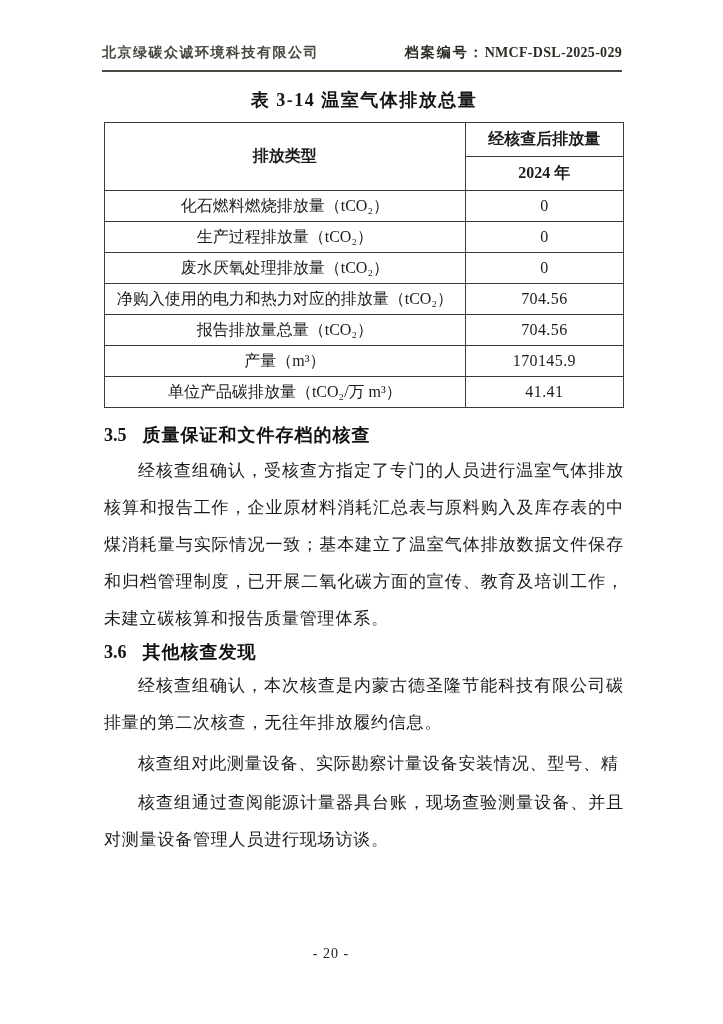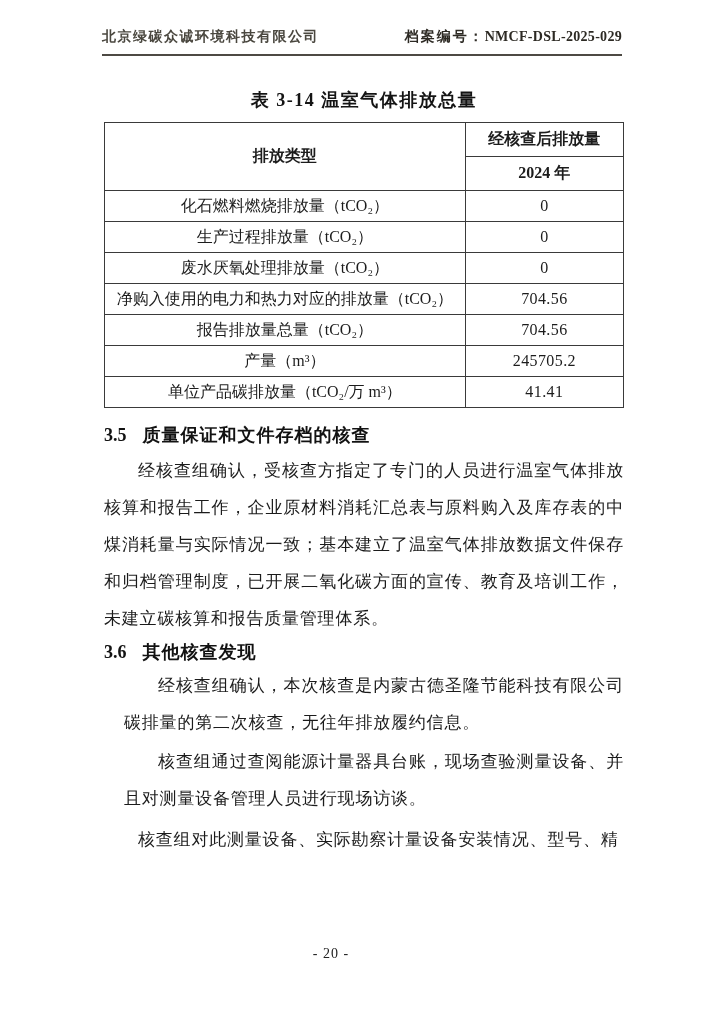--- a/index.html
+++ b/index.html
@@ -3,21 +3,21 @@
 <meta charset="utf-8">
 <style>
   html,body { margin:0; padding:0; background:#ffffff; }
   .page {
     position:relative; width:723px; height:1024px; background:#ffffff;
     font-family:"Liberation Serif","DejaVu Serif",serif; color:#1e1e1e;
     overflow:hidden;
   }
   
   .header {
-    position:absolute; top:28px; left:102px; width:520px;
+    position:absolute; top:44px; left:102px; width:520px;
     display:flex; justify-content:space-between; align-items:center;
     padding-bottom:8px; border-bottom:2px solid #4d4a44;
     font-size:14px;
   }
   .company { letter-spacing:1.5px; color:#4a473f; font-weight:600; }
   .fileno { color:#2d2a24; font-weight:700; letter-spacing:0.3px; }
   .fileno .label { letter-spacing:2px; }
   
   .content { position:absolute; top:84px; left:104px; width:520px; }
   .table-title {
@@ -39,21 +39,21 @@
   }
   .h2 .no { margin-right:16px; letter-spacing:0; }
   .h2.tight { margin-top:2px; }
   .h3 { margin-top:10px; }
   .h3b { margin-top:6px; }
   .para {
     font-size:17px; line-height:37px; letter-spacing:0.8px;
     text-align:justify; text-justify:inter-character;
     text-indent:2em; margin:4px 0 0 0; color:#1b1b1b;
   }
-  .para.tight { margin-top:2px;margin-left:20px; }
+  .para.tight { margin-top:2px; }
   
   .footer {
     position:absolute; top:946px; left:0; width:662px;
     text-align:center; font-size:14px; color:#222; letter-spacing:1px;
   }
 </style>
 </head>
 <body>
 
 <div class="page">
@@ -97,42 +97,42 @@
         <tr class="datarow">
           <td>净购入使用的电力和热力对应的排放量（tCO₂）</td>
           <td class="num">704.56</td>
         </tr>
         <tr class="datarow">
           <td>报告排放量总量（tCO₂）</td>
           <td class="num">704.56</td>
         </tr>
         <tr class="datarow">
           <td>产量（m³）</td>
-          <td class="num">245705.2</td>
+          <td class="num">170145.9</td>
         </tr>
         <tr class="datarow">
           <td>单位产品碳排放量（tCO₂/万 m³）</td>
           <td class="num">41.41</td>
         </tr>
       </tbody>
     </table>
 
     <div class="h2">
       <span class="no">3.5</span><span>质量保证和文件存档的核查</span>
     </div>
     <p class="para">经核查组确认，受核查方指定了专门的人员进行温室气体排放核算和报告工作，企业原材料消耗汇总表与原料购入及库存表的中煤消耗量与实际情况一致；基本建立了温室气体排放数据文件保存和归档管理制度，已开展二氧化碳方面的宣传、教育及培训工作，未建立碳核算和报告质量管理体系。</p>
 
     <div class="h2 tight">
       <span class="no">3.6</span><span>其他核查发现</span>
     </div>
 
     <p class="para tight">经核查组确认，本次核查是内蒙古德圣隆节能科技有限公司碳排量的第二次核查，无往年排放履约信息。</p>
 
+    <p class="para">核查组对此测量设备、实际勘察计量设备安装情况、型号、精</p>
     <p class="para tight">核查组通过查阅能源计量器具台账，现场查验测量设备、并且对测量设备管理人员进行现场访谈。</p>
-    <p class="para">核查组对此测量设备、实际勘察计量设备安装情况、型号、精</p>
 
   </div>
 
   <div class="footer">
     <span>- 20 -</span>
   </div>
 
 </div>
 
 </body></html>

